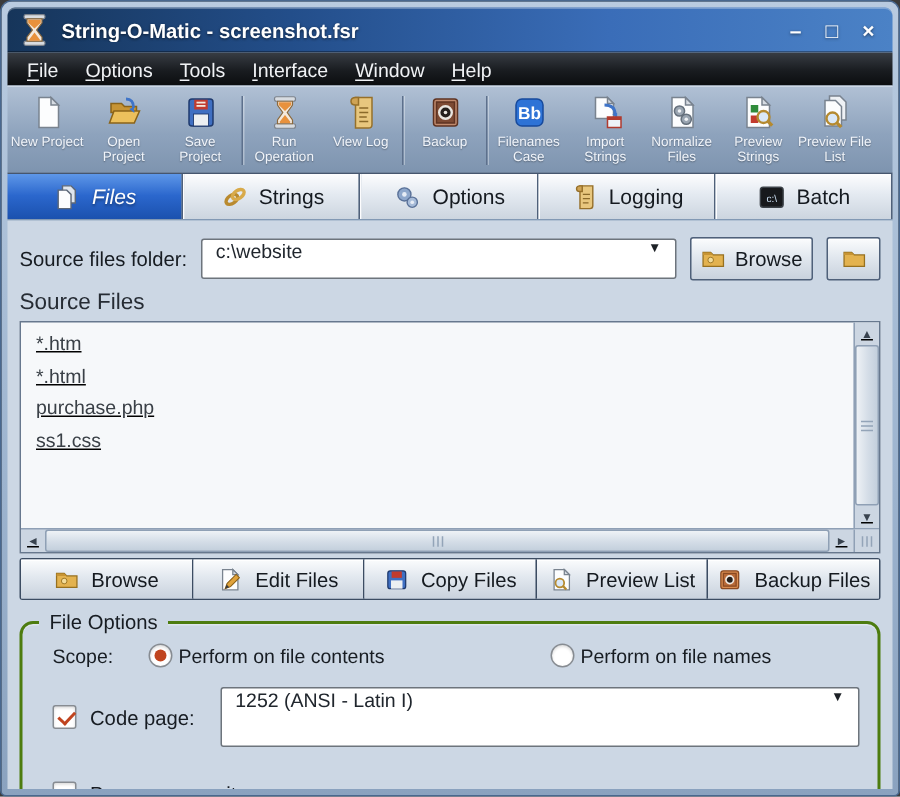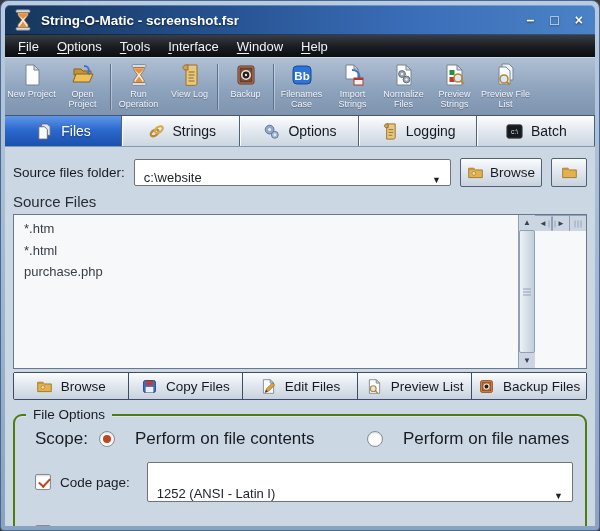--- a/index.html
+++ b/index.html
@@ -49,50 +49,50 @@
   .tb-sep { width:1px; background:#5d708c; background:#5d708c; box-shadow:1px 0 0 rgba(255,255,255,.35); margin:4px 2px; flex:none; }
 
   
   .tabbar { height:31px; flex:none; display:flex; background:#a9b8ca; border-bottom:1px solid #8299b4; }
   .tab {
     flex:1; display:flex; align-items:center; justify-content:center; gap:7px;
     font-size:14px; color:#151a20;
     background:linear-gradient(180deg,#fdfdfe,#e4eaf1 45%,#ccd5df);
     border-right:1px solid #4f6079; border-left:1px solid #fdfdfe;
   }
-  .tab:first-child { border-left:none; }
+  .tab:first-child { border-left:none;font-style:italic; }
   .tab.selected {
     background:linear-gradient(180deg,#5e97e8,#2b67cd 48%,#1b51ae);
     color:#fff; text-shadow:0 1px 2px rgba(0,0,0,.4);
   }
   .tab svg { width:19px; height:19px; }
 
   
   .content { flex:1; background:#ccd7e4; padding:6px 8px 8px; display:flex; flex-direction:column; overflow:hidden; }
 
   .folder-row { margin-top:4px; height:30px; flex:none; display:flex; align-items:center; gap:9px; }
   .folder-label { font-size:13.5px; color:#171c22; white-space:nowrap; }
   .combo {
     flex:1; height:27px; background:#fff; border:1px solid #6d747c; border-radius:2px;
-    display:flex; align-items:flex-end; padding:0 9px; font-size:13px; color:#20262d;
+    display:flex; align-items:flex-start; padding:0 9px; font-size:13px; color:#20262d;
   }
   .combo .arrow { margin-left:auto; font-size:9px; color:#1d2126; }
   .btn-silver {
     height:29px; background:linear-gradient(180deg,#fbfcfd,#e2e8ef 45%,#c9d2dd);
     border:1px solid #4f6079; border-radius:2px;
     display:flex; align-items:center; justify-content:center; gap:6px;
     font-size:13.5px; color:#151a20; box-shadow:inset 0 1px 0 #fff;
   }
   .browse-top { width:82px; flex:none; }
   .folder-only { width:36px; flex:none; }
   .btn-silver svg { width:17px; height:17px; }
 
   .list-header { flex:none; font-size:15px; color:#262c34; padding:6px 0 4px; }
 
-  .list-area { flex:none; border:1px solid #67788e; background:#f6f8fa; display:flex; flex-direction:row; height:155px; }
+  .list-area { flex:none; border:1px solid #67788e; background:#f6f8fa; display:flex; flex-direction:column; height:155px;text-decoration:underline; }
   .list-main { flex:1; display:flex; min-height:0; }
   .listbox { flex:1; padding:3px 10px 0; overflow:hidden; }
   .list-item { font-size:13px; color:#3a4047; line-height:21.5px; white-space:nowrap; }
 
   .vscroll { width:17px; flex:none; background:#ccd6e2; border-left:1px solid #8fa0b5; display:flex; flex-direction:column; }
   .hscroll { height:16px; flex:none; background:#ccd6e2; border-top:1px solid #8fa0b5; display:flex; }
   .sb-btn { flex:none; display:flex; align-items:center; justify-content:center; font-size:8px; color:#39434f; }
   .vscroll .sb-btn { height:15px; }
   .hscroll .sb-btn { width:16px; }
   .sb-thumb {
@@ -114,23 +114,23 @@
   .file-btn svg { width:17px; height:17px; }
 
   
   .groupbox {
     flex:1; margin-top:14px; border:2px solid #4d7c0f; border-radius:9px;
     position:relative; padding:13px 12px 8px;
     box-shadow:inset 0 1px 0 rgba(255,255,255,.35);
   }
   .group-title { position:absolute; top:-9px; left:11px; background:#ccd7e4; padding:0 7px; font-size:13.5px; color:#171c22; }
 
-  .scope-row { display:flex; align-items:flex-end; font-size:17px; color:#171c22; margin-left:8px; }
+  .scope-row { display:flex; align-items:flex-end; font-size:13px; color:#171c22; margin-left:8px; }
   .scope-label { width:54px; flex:none; }
-  .radio-opt { display:flex; align-items:center; gap:20px; }
+  .radio-opt { display:flex; align-items:center; gap:4px; }
   .radio-opt.first { width:268px; flex:none; margin-left:10px; }
   .radio {
     width:16px; height:16px; border-radius:50%; background:#fff;
     border:1px solid #878c92; flex:none; position:relative;
     box-shadow:inset 0 1px 2px rgba(0,0,0,.15);
   }
   .radio.selected::after {
     content:""; position:absolute; inset:3px; border-radius:50%; background:#c0441f;
   }
 
@@ -191,20 +191,30 @@
     <div class="tb-item">
       <svg viewBox="0 0 24 24">
         <path d="M3 6h7l2 2h8v4H3z" fill="#c79434" stroke="#8a6318"></path>
         <path d="M2 19l3-8h17l-3.5 8z" fill="#ecc05c" stroke="#8a6318"></path>
         <path d="M13 3c4 0 5 2 5 6" stroke="#3f74c8" stroke-width="2" fill="none"></path>
         <path d="M15.2 9.6l3-1.2.4 4z" fill="#3f74c8"></path>
       </svg>
       <div class="tb-label">Open Project</div>
     </div>
 
+    <div class="tb-item">
+      <svg viewBox="0 0 24 24">
+        <rect x="4" y="3" width="16" height="18" rx="2" fill="#3f6fc2" stroke="#1f3a6e"></rect>
+        <rect x="7.5" y="3.5" width="9" height="6.5" fill="#c23b2e"></rect>
+        <rect x="9" y="4.8" width="6" height="1.2" fill="#f2e8de"></rect>
+        <rect x="9" y="7" width="6" height="1.2" fill="#f2e8de"></rect>
+        <rect x="7" y="13" width="10" height="8" fill="#eceff2" stroke="#1f3a6e" stroke-width="0.6"></rect>
+      </svg>
+      <div class="tb-label">Save Project</div>
+    </div>
 
     <div class="tb-sep"></div>
 
     <div class="tb-item">
       <svg viewBox="0 0 24 24">
         <rect x="5" y="1.5" width="14" height="3" rx="1.3" fill="#d8dce1" stroke="#7c828b" stroke-width="0.8"></rect>
         <rect x="5" y="19.5" width="14" height="3" rx="1.3" fill="#d8dce1" stroke="#7c828b" stroke-width="0.8"></rect>
         <path d="M7 4.5h10v2.5L13.5 12l3.5 5v2.5H7V17l3.5-5L7 7z" fill="#f3e9de" stroke="#8c6a3e" stroke-width="0.8"></path>
         <path d="M7.8 5.2h8.4v1.8L12 11 7.8 7z" fill="#e8913c"></path>
         <path d="M12 13.6l3.4 4.4v1H8.6v-1z" fill="#e8913c"></path>
@@ -356,20 +366,21 @@
     </div>
 
     <div class="list-header">Source Files</div>
 
     <div class="list-area">
       <div class="list-main">
         <div class="listbox">
           <div class="list-item">*.htm</div>
           <div class="list-item">*.html</div>
           <div class="list-item">purchase.php</div>
+          <div class="list-item">ss1.css</div>
         </div>
         <div class="vscroll">
           <div class="sb-btn">▲</div>
           <div class="sb-thumb">
               <div class="grip-h"></div>
             </div>
           <div class="sb-btn">▼</div>
         </div>
       </div>
       <div class="hscroll">
@@ -388,34 +399,34 @@
       <div class="file-btn">
         <svg viewBox="0 0 20 20">
           <path d="M2 5h6l2 2h8v9H2z" fill="#e3b24f" stroke="#97701f"></path>
           <path d="M2 5h6l2 2H2z" fill="#c79434"></path>
           <circle cx="8" cy="11" r="2.2" fill="#f3dc9a" stroke="#97701f" stroke-width="0.7"></circle>
         </svg>
         <span>Browse</span>
       </div>
       <div class="file-btn">
         <svg viewBox="0 0 20 20">
-          <rect x="3" y="3" width="14" height="14" rx="2" fill="#3f6fc2" stroke="#1f3a6e"></rect>
-          <rect x="6" y="3.5" width="8" height="5" fill="#c23b2e"></rect>
-          <rect x="5.5" y="10.5" width="9" height="6.5" fill="#eceff2"></rect>
-        </svg>
-        <span>Copy Files</span>
-      </div>
-      <div class="file-btn">
-        <svg viewBox="0 0 20 20">
           <path d="M4 2h8l4 4v12H4z" fill="#fcfdfe" stroke="#79838f"></path>
           <path d="M12 2l4 4h-4z" fill="#d6dce3" stroke="#79838f"></path>
           <path d="M6 17l1.6-4.2 7-7 2.6 2.6-7 7z" fill="#e0a33c" stroke="#8a5f14" stroke-width="0.8"></path>
           <path d="M6 17l1.2-3.2 2 2z" fill="#3b3b3b"></path>
         </svg>
         <span>Edit Files</span>
+      </div>
+      <div class="file-btn">
+        <svg viewBox="0 0 20 20">
+          <rect x="3" y="3" width="14" height="14" rx="2" fill="#3f6fc2" stroke="#1f3a6e"></rect>
+          <rect x="6" y="3.5" width="8" height="5" fill="#c23b2e"></rect>
+          <rect x="5.5" y="10.5" width="9" height="6.5" fill="#eceff2"></rect>
+        </svg>
+        <span>Copy Files</span>
       </div>
       <div class="file-btn">
         <svg viewBox="0 0 20 20">
           <path d="M4 2h8l4 4v12H4z" fill="#fcfdfe" stroke="#79838f"></path>
           <path d="M12 2l4 4h-4z" fill="#d6dce3" stroke="#79838f"></path>
           <circle cx="8.5" cy="12.5" r="3.4" fill="rgba(190,215,240,.55)" stroke="#b58a30" stroke-width="1.4"></circle>
           <path d="M11 15l2.6 2.6" stroke="#b58a30" stroke-width="1.8"></path>
         </svg>
         <span>Preview List</span>
       </div>

